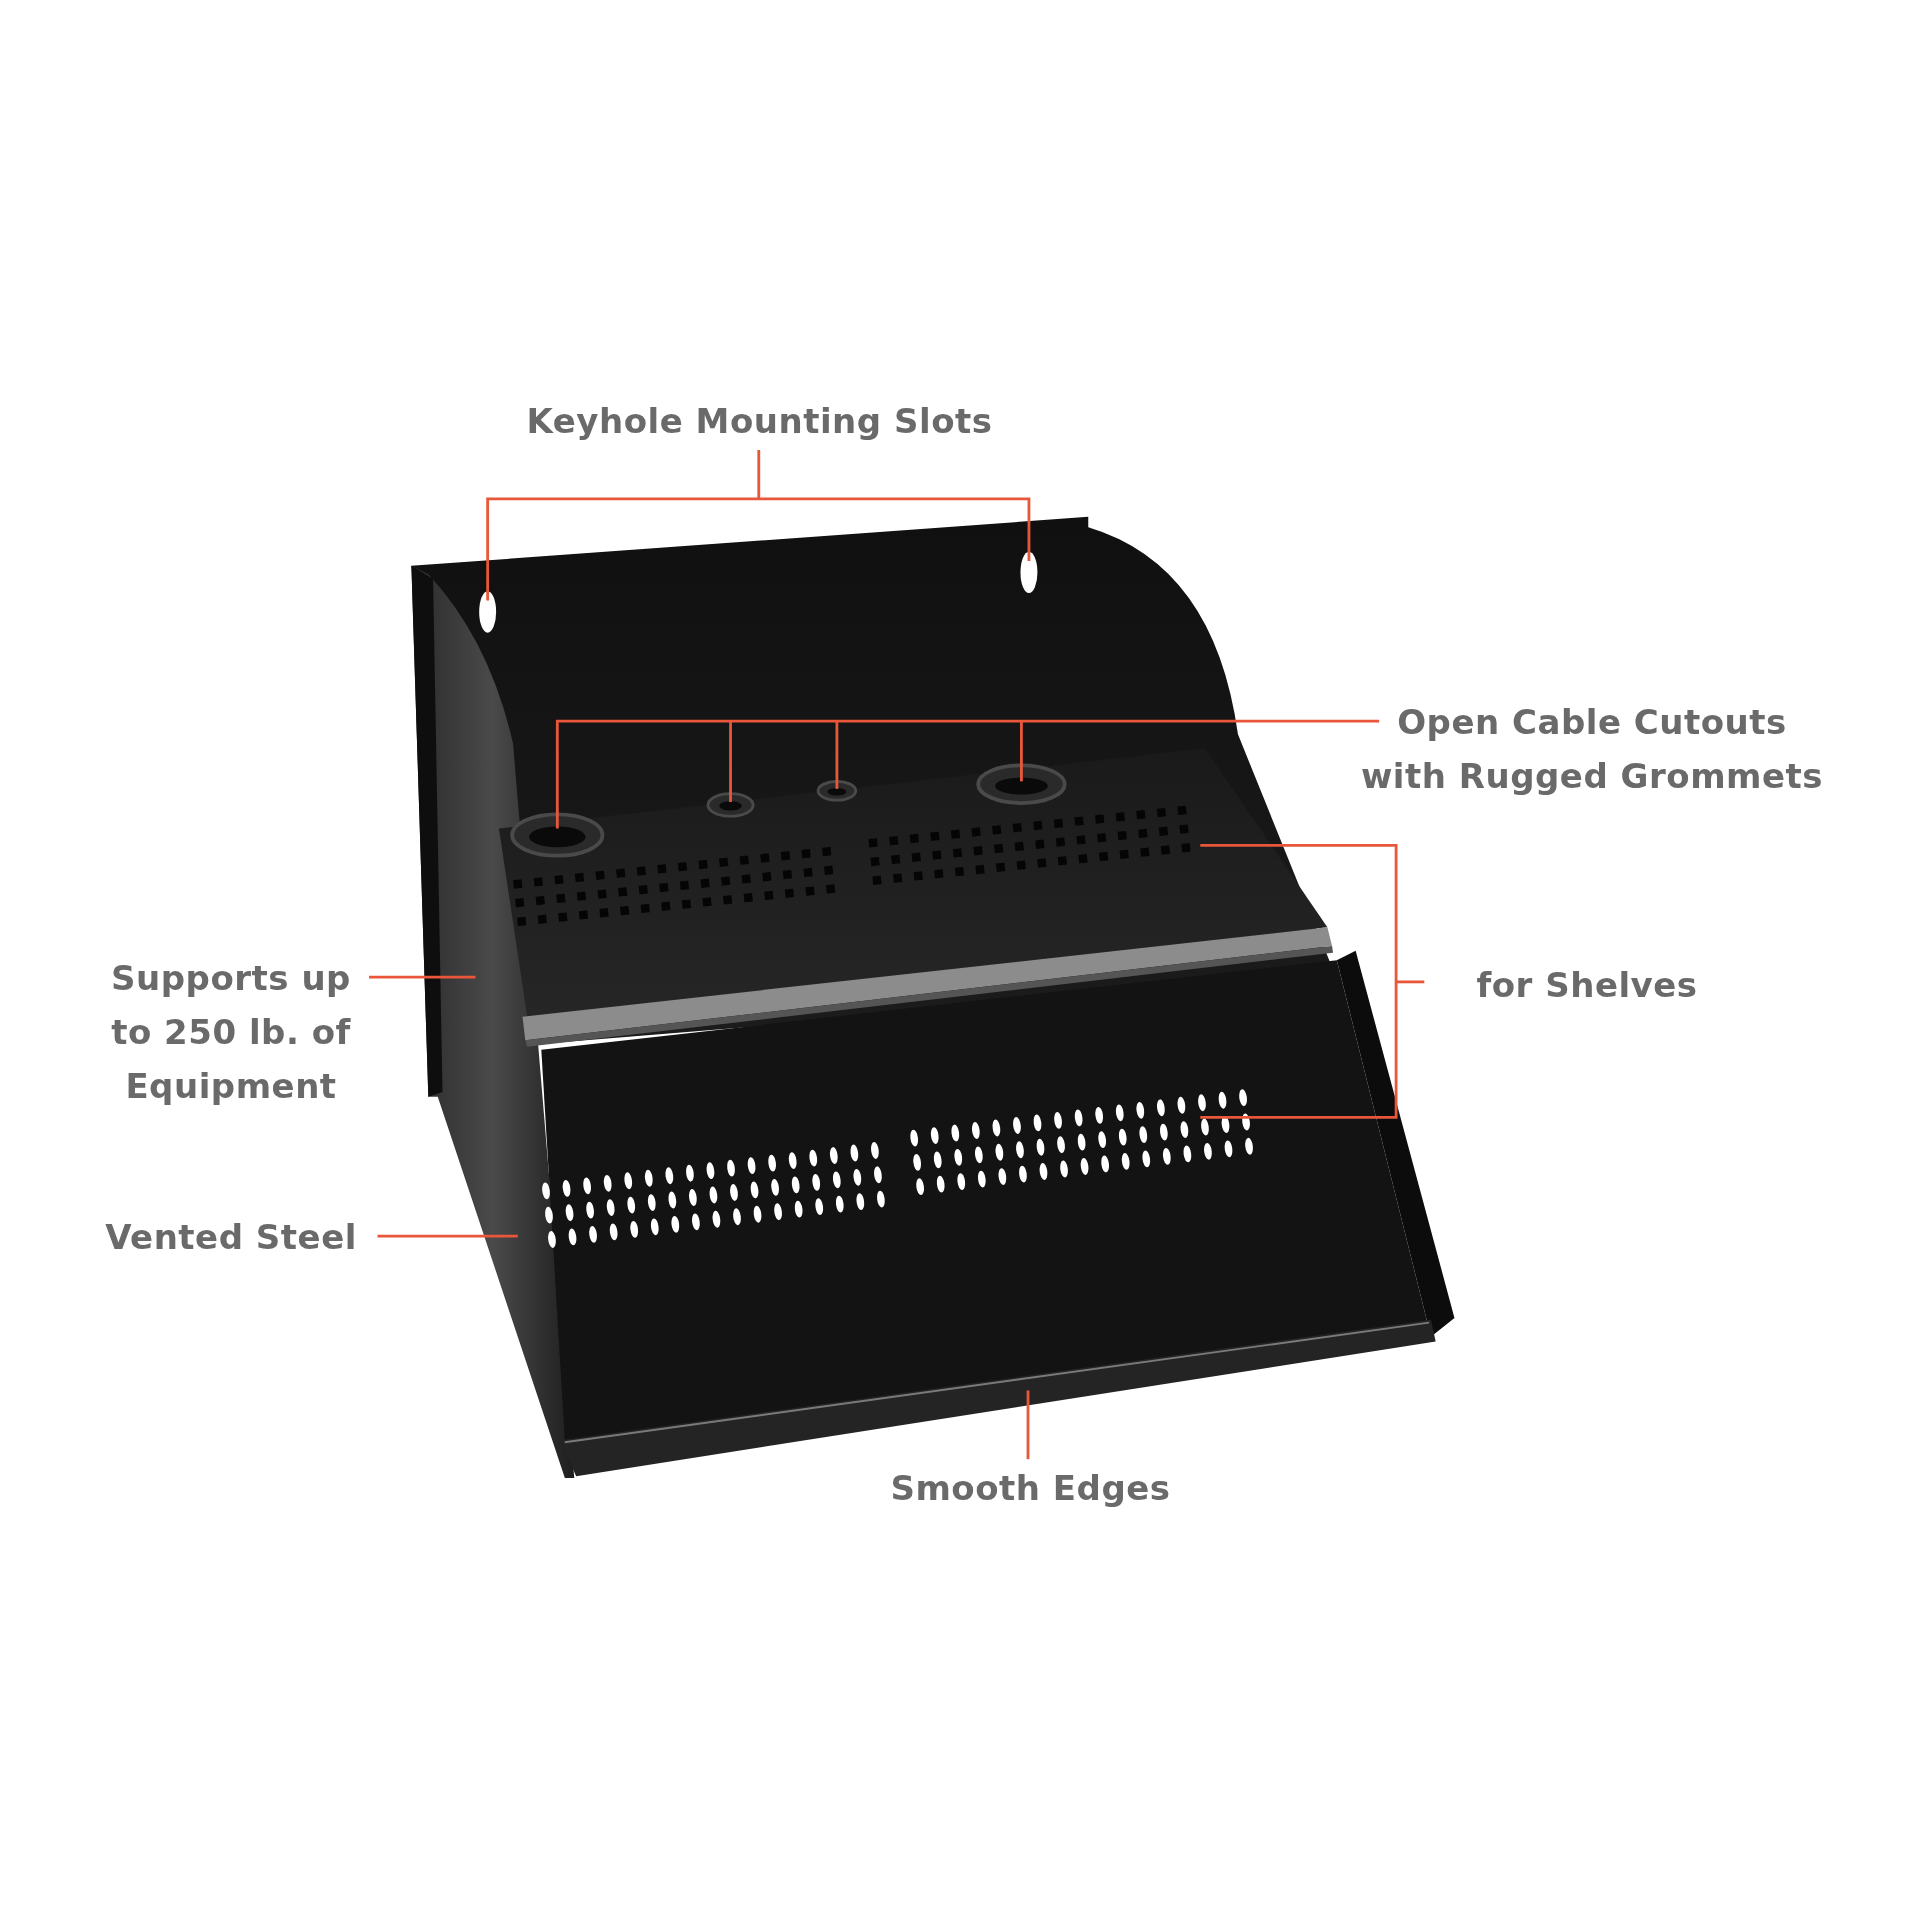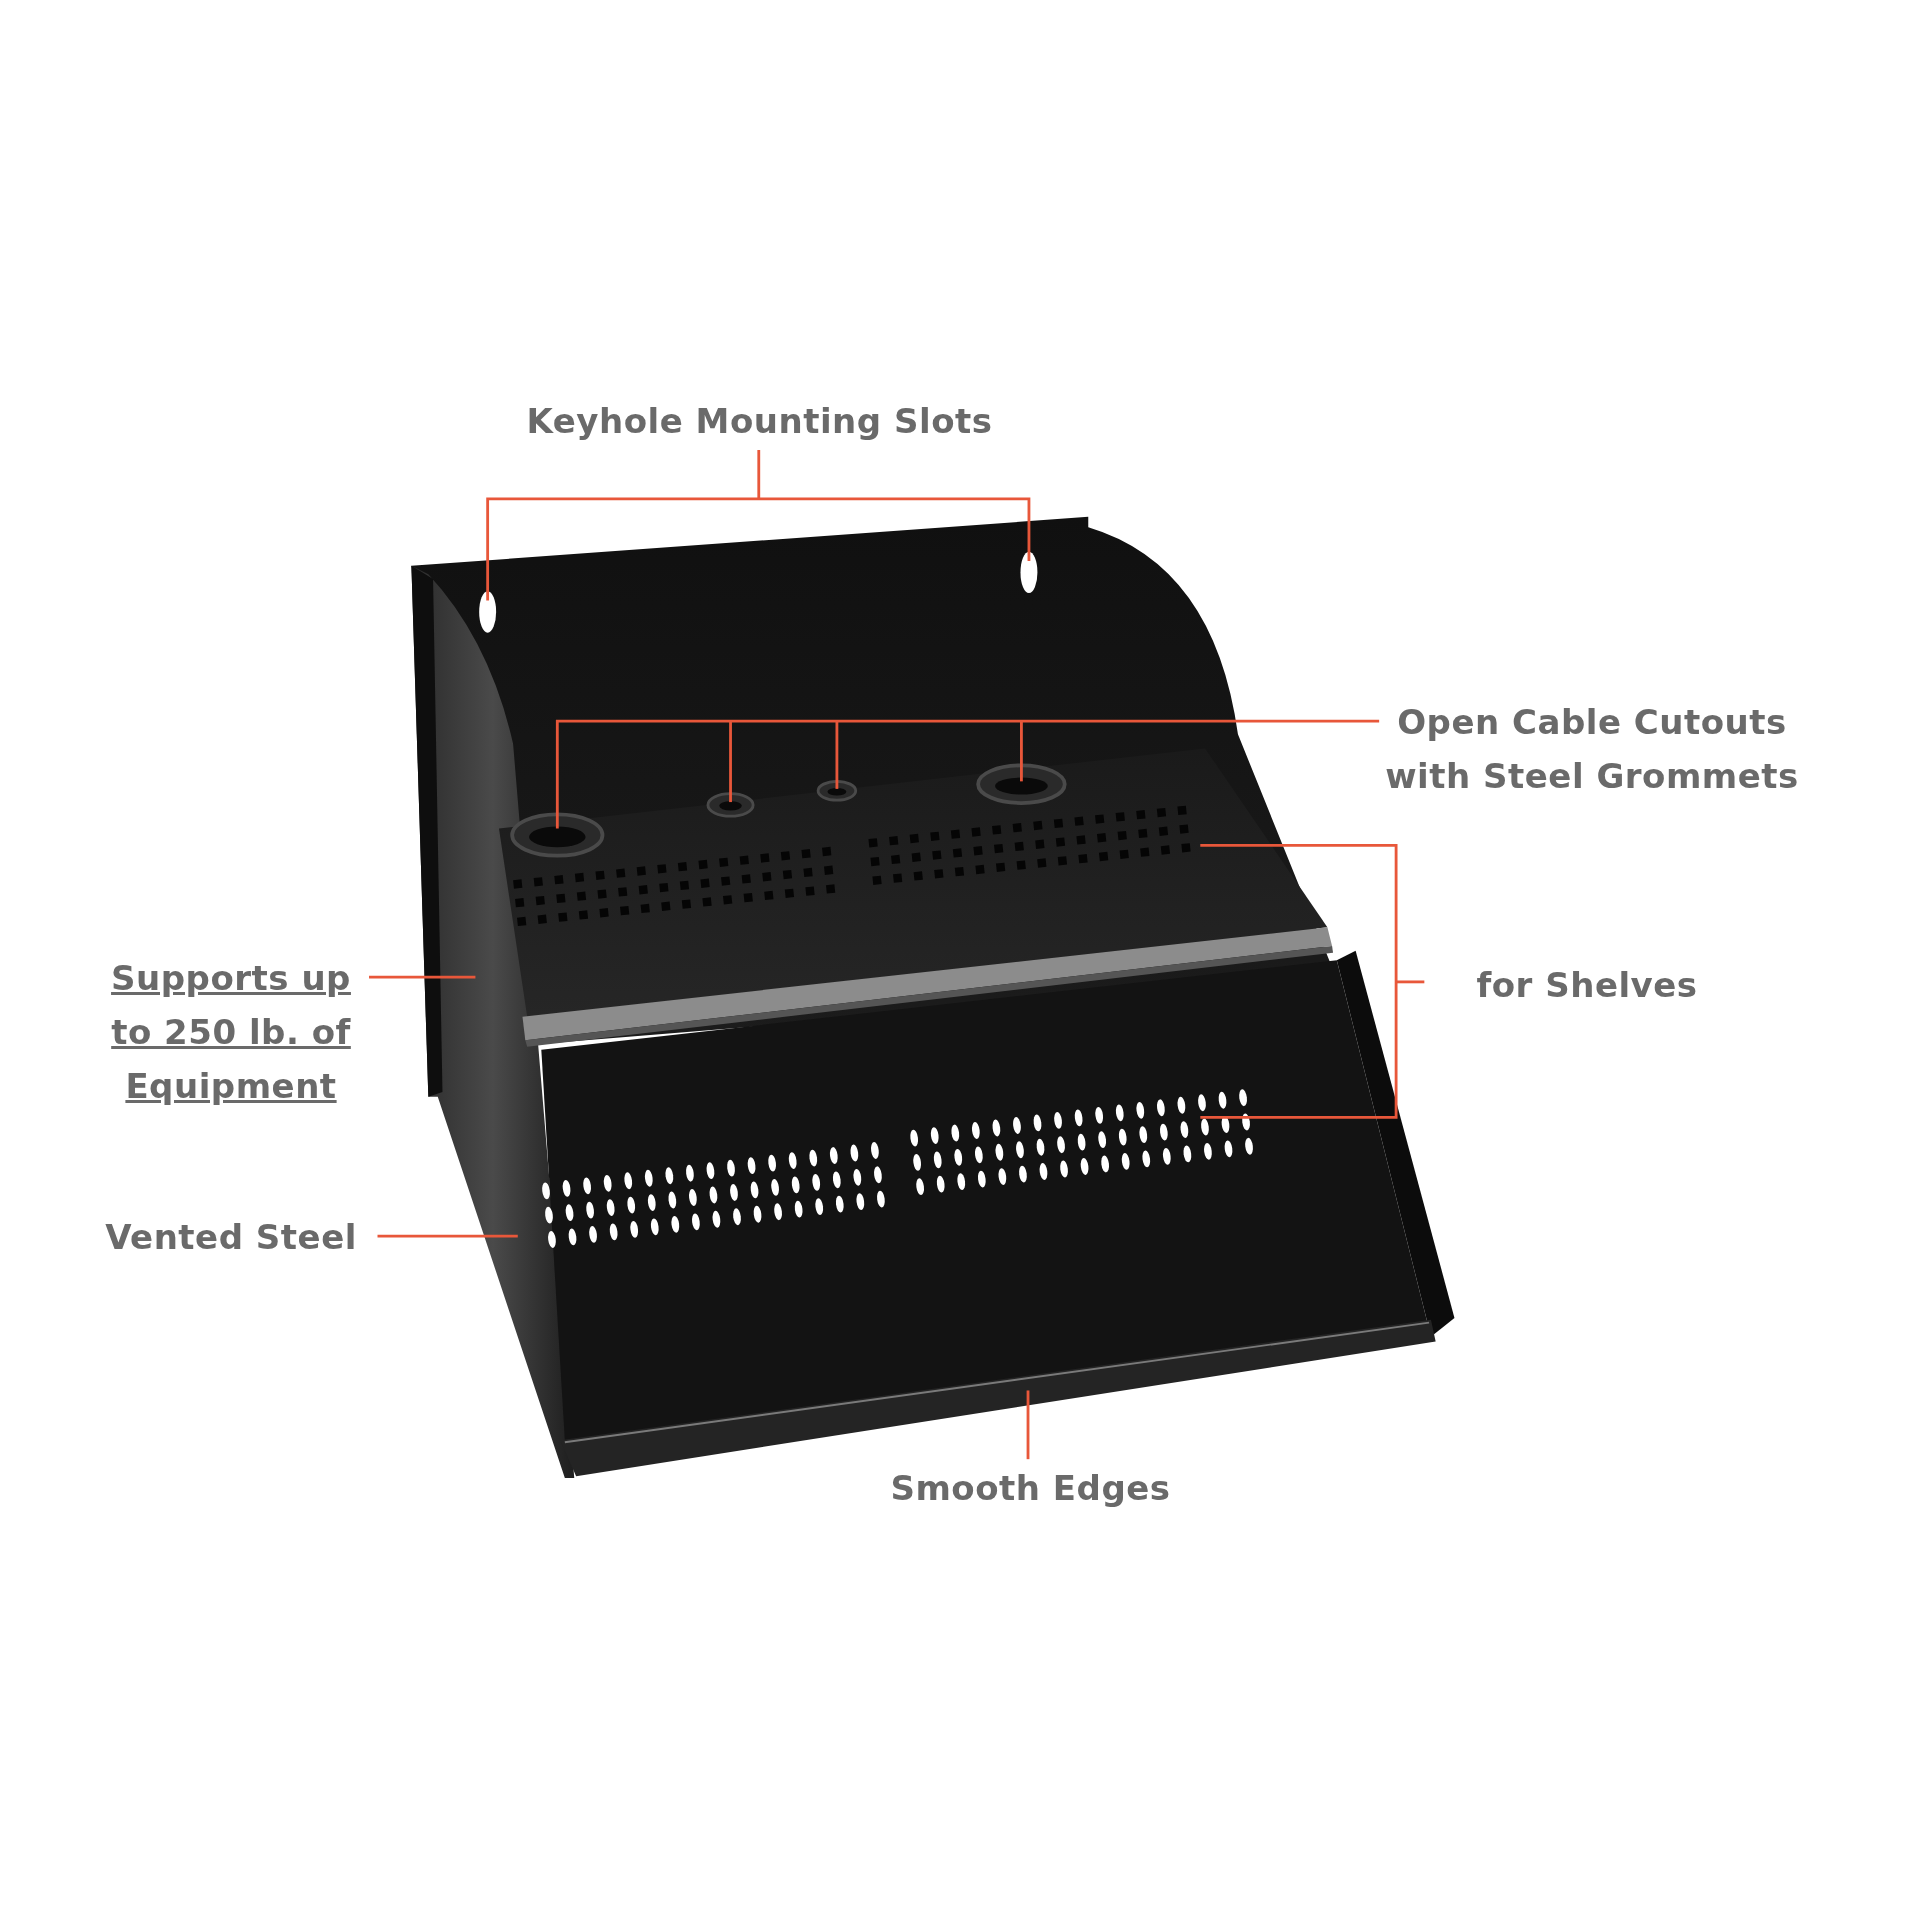--- a/index.html
+++ b/index.html
@@ -157,28 +157,28 @@
       <line x1="401" y1="1313" x2="550" y2="1313"></line>
 
       <line x1="1092" y1="1477" x2="1092" y2="1550"></line>
     </g>
   </svg>
 
   <div class="label center" style="left:524px; top:394px; width:471px;">Keyhole Mounting Slots</div>
 
   <div class="label center" style="left:1347px; top:695px; width:490px;">
     <div>Open Cable Cutouts</div>
-    <div>with Steel Grommets</div>
+    <div>with Rugged Grommets</div>
   </div>
 
   <div class="label center" style="left:1422px; top:958px; width:330px;">
     <div>for Shelves</div>
   </div>
 
-  <div class="label center" style="left:85px; top:951px; width:292px;text-decoration:underline;">
+  <div class="label center" style="left:85px; top:951px; width:292px;">
     <div>Supports up</div>
     <div>to 250 lb. of</div>
     <div>Equipment</div>
   </div>
 
   <div class="label center" style="left:85px; top:1210px; width:292px;">
     <div>Vented Steel</div>
   </div>
 
   <div class="label center" style="left:847px; top:1461px; width:367px;">Smooth Edges</div>

